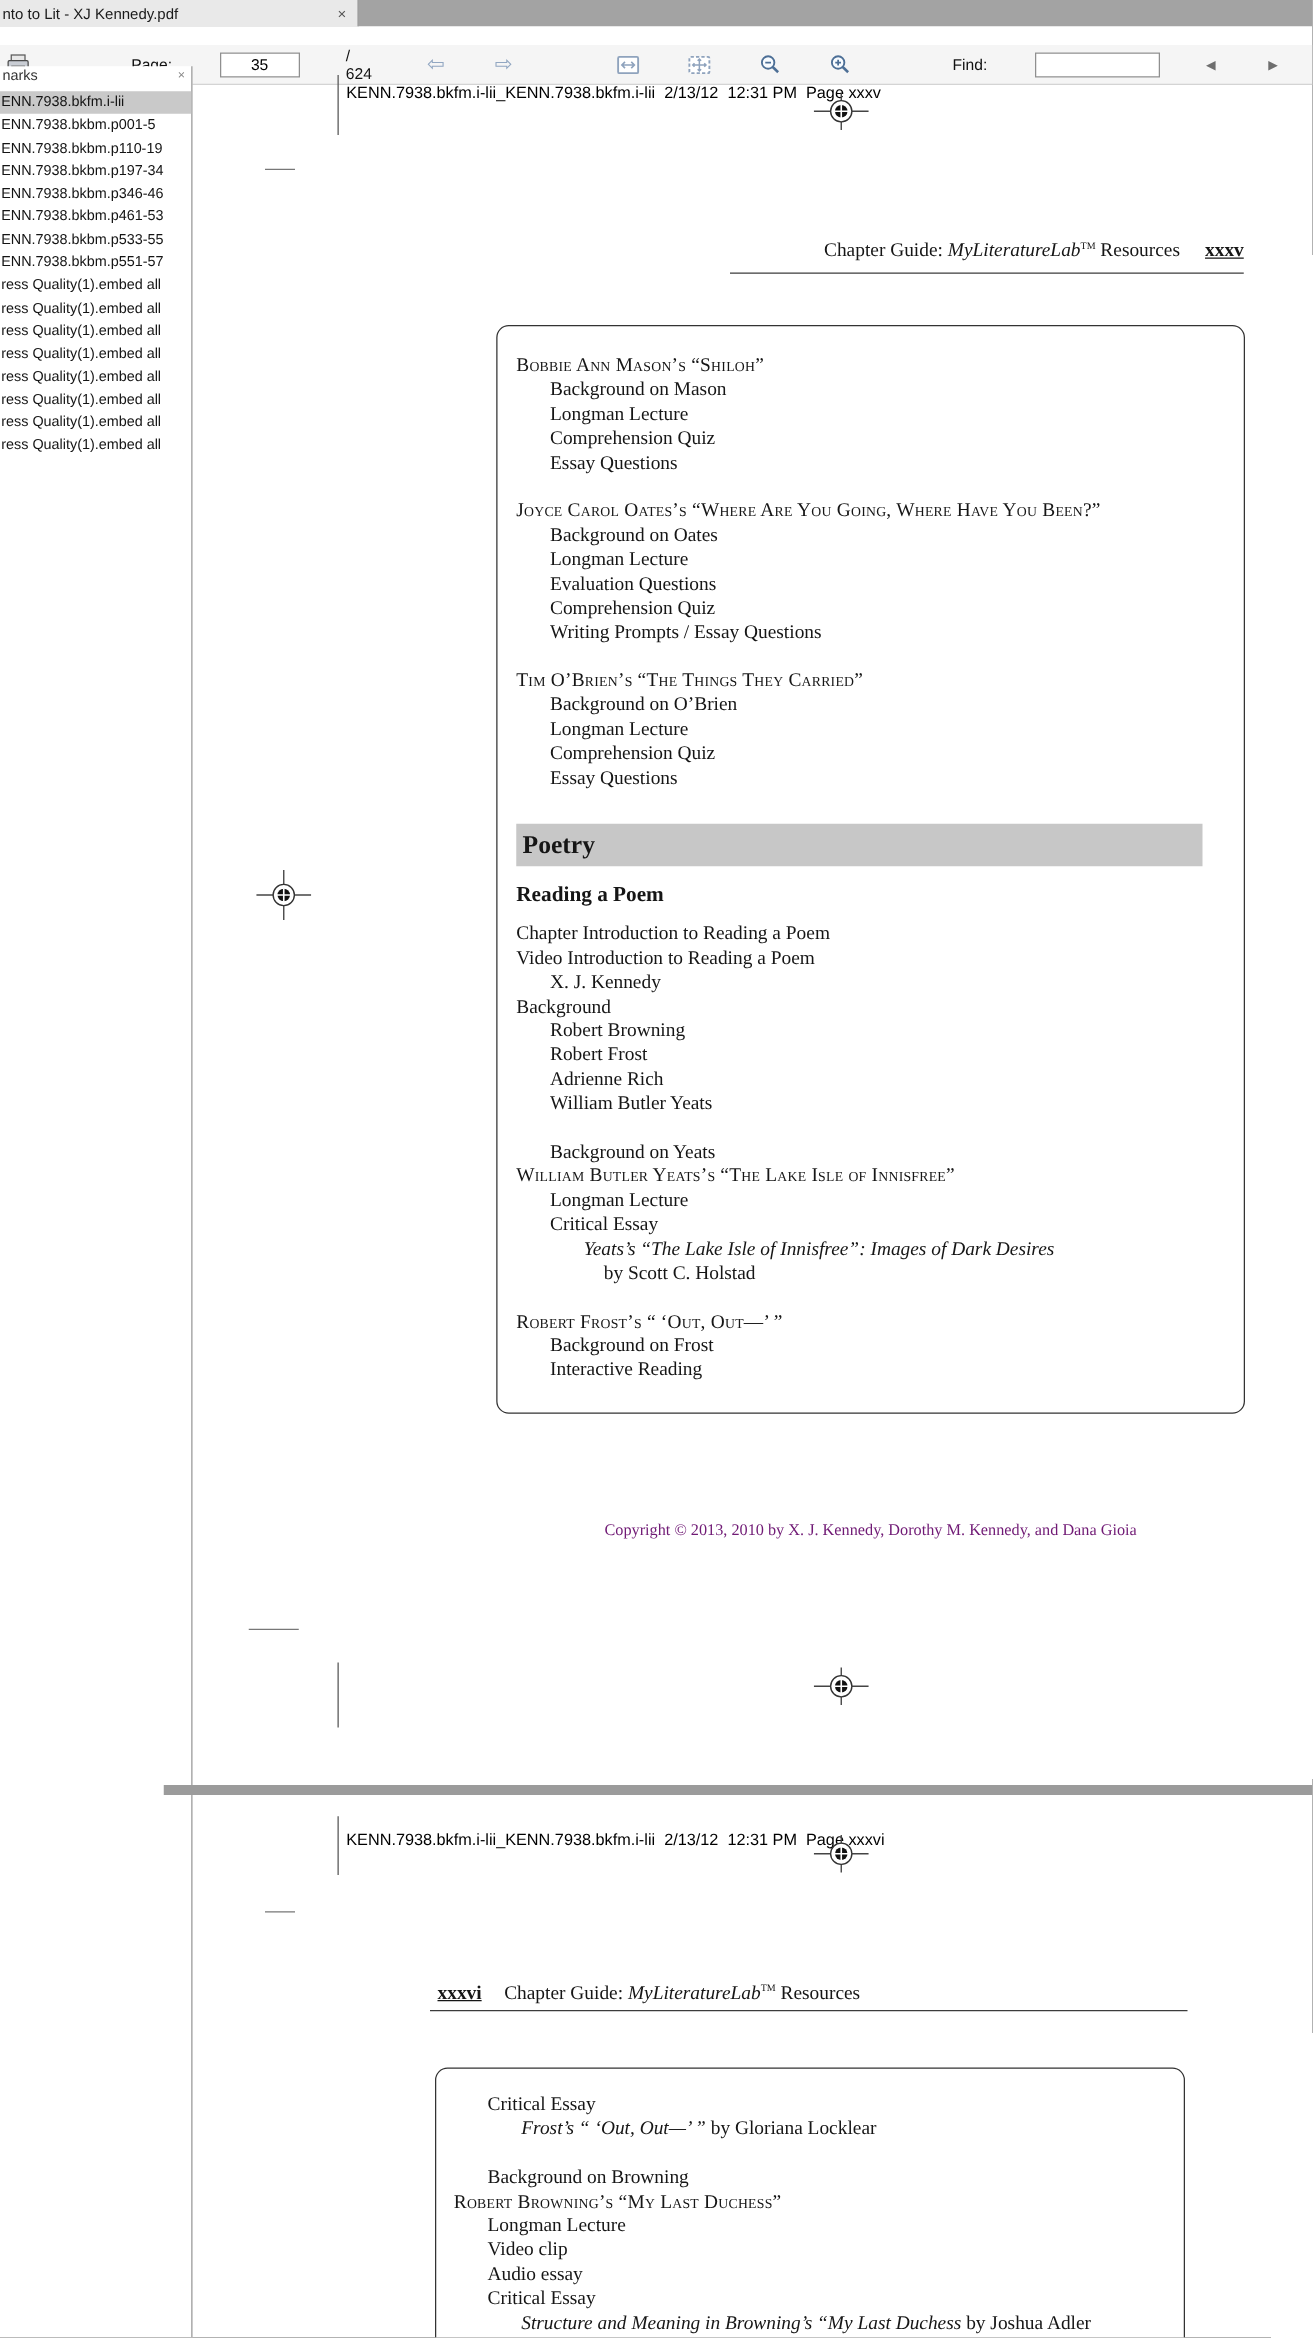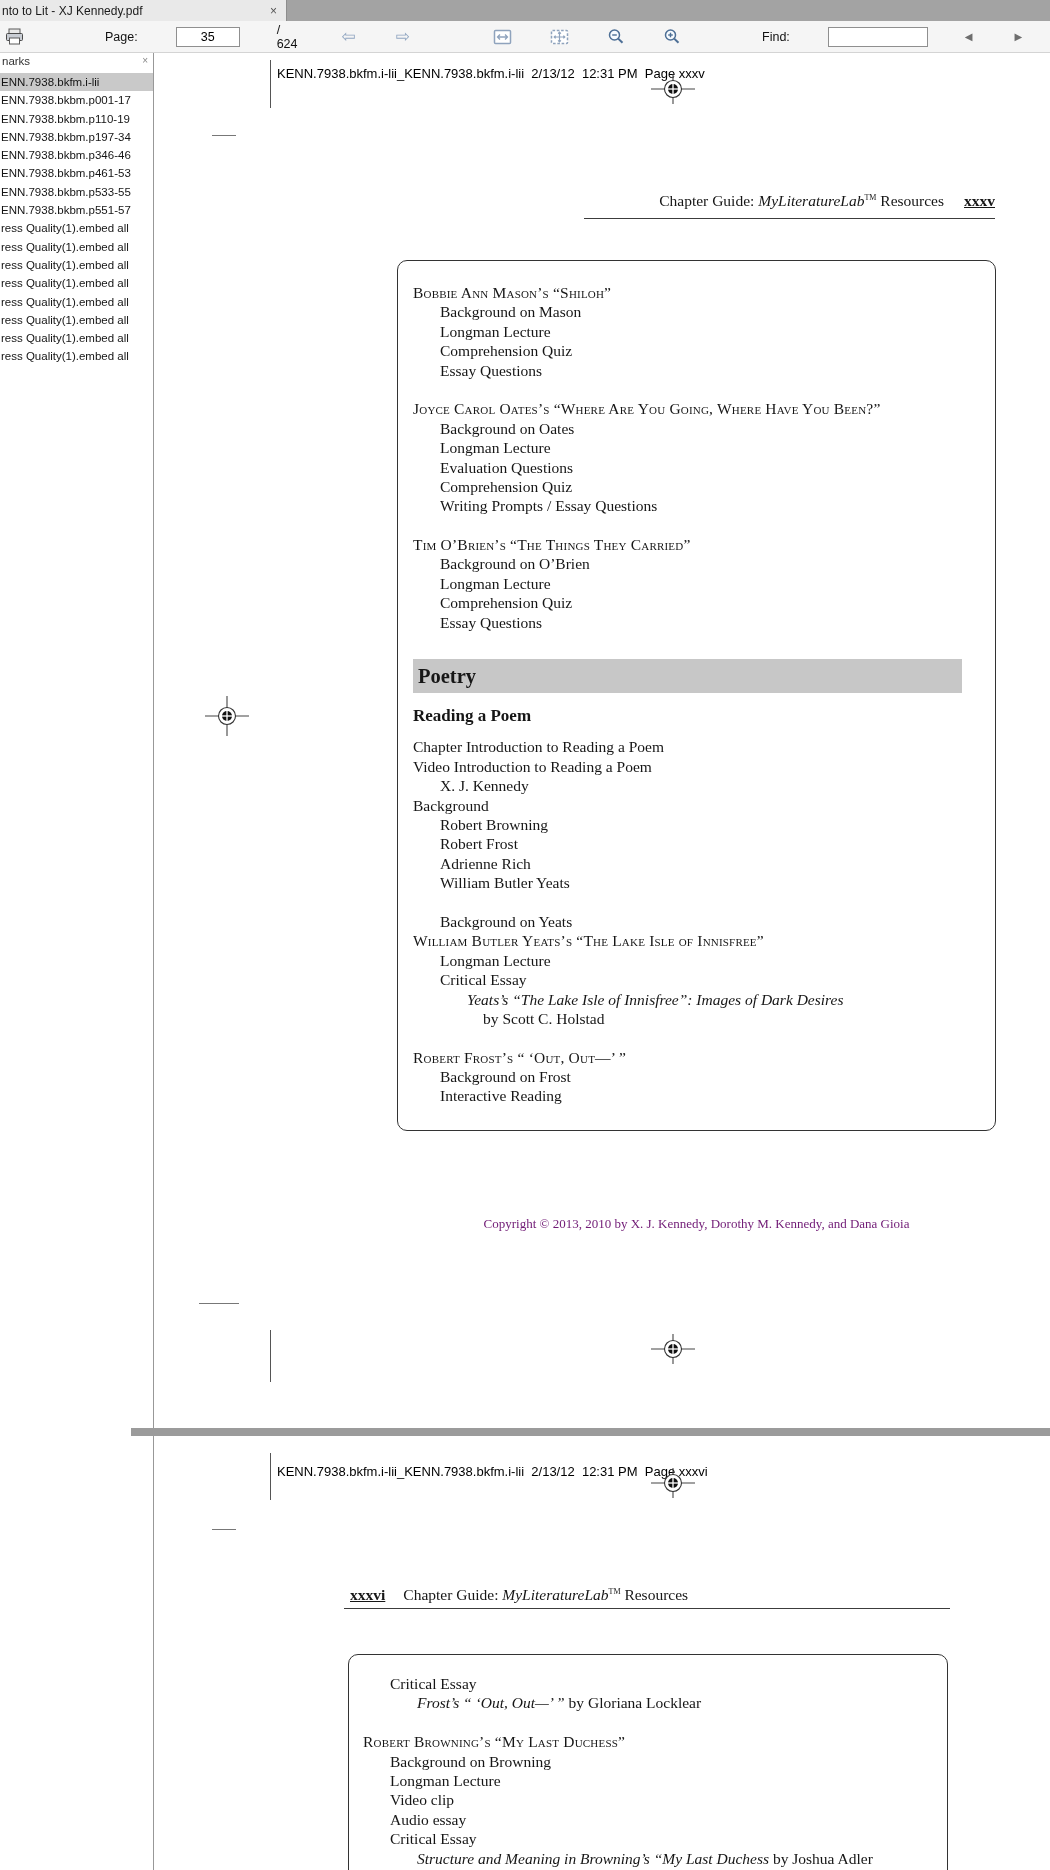--- a/index.html
+++ b/index.html
@@ -5,21 +5,21 @@
   html,body{margin:0;padding:0;background:#777;}
   #app{position:relative;width:1050px;height:1870px;background:#fff;overflow:hidden;
        font-family:"Liberation Sans",sans-serif;-webkit-font-smoothing:antialiased;}
   
   .tabbar{position:absolute;left:0;top:0;width:1050px;height:21px;background:#a3a3a3;}
   .tab{position:absolute;left:0;top:0;width:287px;height:21px;background:#e9e9e9;
        border-right:1px solid #8d8d8d;display:flex;align-items:center;padding:0 6px 0 2px;box-sizing:border-box;}
   .tab-title{flex:1;font-size:12px;color:#1a1a1a;white-space:nowrap;overflow:hidden;}
   .tab-close{font-size:12px;color:#555;padding:0 3px;cursor:default;}
   
-  .toolbar{position:absolute;left:0;top:21px;width:1050px;height:32px;background:#f5f5f5;
+  .toolbar{position:absolute;left:0;top:36px;width:1050px;height:32px;background:#f5f5f5;
            border-bottom:1px solid #d4d4d4;display:flex;align-items:center;box-sizing:border-box;
            font-size:12.5px;color:#111;gap:32px;}
   .toolbar .sep{width:1px;height:20px;background:#bfbfbf;margin:0 6px;}
   .ticon{display:inline-flex;align-items:center;justify-content:center;margin:0 3px;}
   .printer{margin-left:5px;}
   .page-label{margin:0 6px 0 2px;}
   .page-input{width:62px;height:18px;border:1px solid #8f8f8f;background:#fff;font-size:12.5px;
               text-align:center;font-family:"Liberation Sans",sans-serif;padding:0;}
   .page-total{margin:0 8px 0 5px;}
   .navarrow{font-size:17px;color:#92a7c2;line-height:1;margin:0 4px;cursor:default;}
@@ -135,21 +135,21 @@
   </div>
 
   <div class="sidebar">
     <div class="side-head">
       <span>narks</span>
       <span class="side-close">×</span>
     </div>
     <div class="side-list">
 
     <div class="bm-item sel">ENN.7938.bkfm.i-lii</div>
-        <div class="bm-item">ENN.7938.bkbm.p001-17</div>
+        <div class="bm-item">ENN.7938.bkbm.p001-5</div>
         <div class="bm-item">ENN.7938.bkbm.p110-19</div>
         <div class="bm-item">ENN.7938.bkbm.p197-34</div>
         <div class="bm-item">ENN.7938.bkbm.p346-46</div>
         <div class="bm-item">ENN.7938.bkbm.p461-53</div>
         <div class="bm-item">ENN.7938.bkbm.p533-55</div>
         <div class="bm-item">ENN.7938.bkbm.p551-57</div>
         <div class="bm-item">ress Quality(1).embed all</div>
         <div class="bm-item">ress Quality(1).embed all</div>
         <div class="bm-item">ress Quality(1).embed all</div>
         <div class="bm-item">ress Quality(1).embed all</div>
@@ -258,22 +258,22 @@
     <div class="hmark" style="left:212px;top:1529px;width:24px;"></div>
 
     <div class="runhead runhead2" style="left:350px;top:1586px;"><span class="folio">xxxvi</span><span>Chapter Guide: </span><span class="brand">MyLiteratureLab</span><span class="tm">TM</span><span> Resources</span></div>
     <div class="rule" style="left:344px;top:1608px;width:606px;"></div>
 
     <div class="pdfbox box2">
 
     <div class="bline i1"><span class="it"></span><span class="rm"></span><span class="tx">Critical Essay</span></div>
         <div class="bline mx"><span class="it">Frost’s “ ‘Out, Out—’ ”</span><span class="rm"> by Gloriana Locklear</span><span class="tx"></span></div>
         <div class="bline sp"><span class="it"></span><span class="rm"></span><span class="tx"></span></div>
+        <div class="bline i1"><span class="it"></span><span class="rm"></span><span class="tx">Background on Browning</span></div>
         <div class="bline sc"><span class="it"></span><span class="rm"></span><span class="tx">Robert Browning’s “My Last Duchess”</span></div>
-        <div class="bline i1"><span class="it"></span><span class="rm"></span><span class="tx">Background on Browning</span></div>
         <div class="bline i1"><span class="it"></span><span class="rm"></span><span class="tx">Longman Lecture</span></div>
         <div class="bline i1"><span class="it"></span><span class="rm"></span><span class="tx">Video clip</span></div>
         <div class="bline i1"><span class="it"></span><span class="rm"></span><span class="tx">Audio essay</span></div>
         <div class="bline i1"><span class="it"></span><span class="rm"></span><span class="tx">Critical Essay</span></div>
         <div class="bline mx"><span class="it">Structure and Meaning in Browning’s “My Last Duchess</span><span class="rm"> by Joshua Adler</span><span class="tx"></span></div>
         <div class="bline i1"><span class="it"></span><span class="rm"></span><span class="tx">Student Paper</span></div>
       </div>
 
   </div>
 </div>

